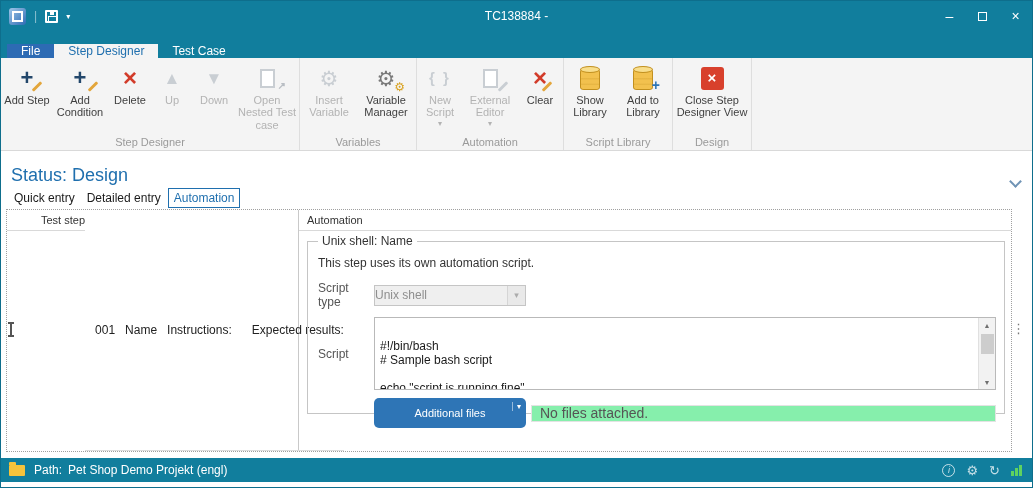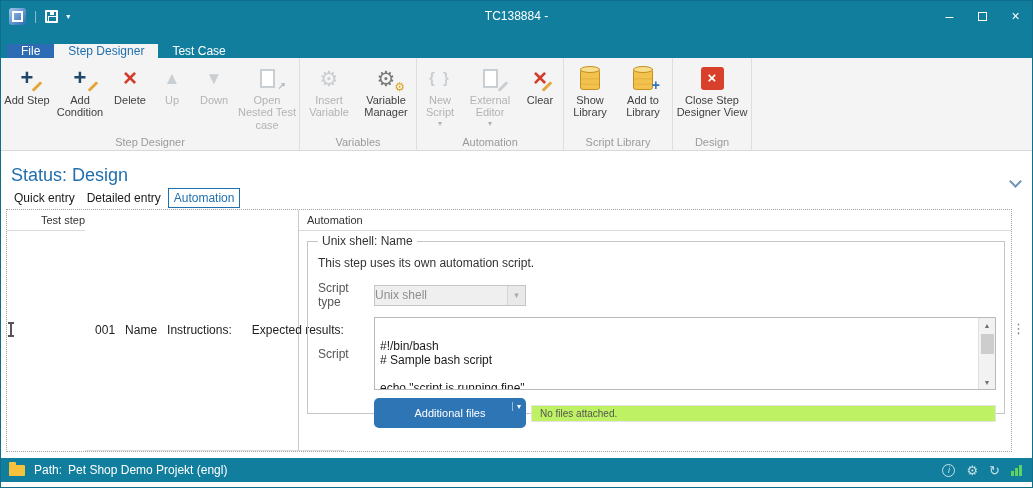--- a/index.html
+++ b/index.html
@@ -97,21 +97,21 @@
   .scriptbox pre { flex:1; font-family:"Liberation Sans", sans-serif; font-size:12px; line-height:14px;
                    padding:1px 5px; white-space:pre; overflow:hidden; color:#1a1a1a;margin-top:20px; }
   .vscroll { width:17px; background:#F2F2F2; border-left:1px solid #E0E0E0; display:flex; flex-direction:column; align-items:center; }
   .sarr { height:14px; width:100%; display:flex; align-items:center; justify-content:center; font-size:7px; color:#6f6f6f; }
   .sarr.down { margin-top:auto; }
   .thumb { width:13px; height:20px; background:#CDCDCD; margin-top:2px; }
   .files-row { margin-bottom:0; margin-left:58px; }
   .files-btn { width:152px; height:30px; background:var(--btnblue); color:#fff; font-size:11px; display:flex;
                align-items:center; justify-content:center; border-radius:5px; position:relative; flex:0 0 auto; }
   .files-dd { position:absolute; right:5px; top:4px; font-size:8px; border-left:1px solid rgba(255,255,255,.5); padding-left:4px; }
-  .files-status { flex:1; height:17px; background:#bef264; border:1px solid #E3E3E3; font-size:10px; color:#555;
+  .files-status { flex:1; height:17px; background:#86efac; border:1px solid #E3E3E3; font-size:14px; color:#555;
                   display:flex; align-items:center; padding-left:8px; margin-left:5px; min-width:0; }
   .sidedots { position:absolute; right:-14px; top:46%; color:#777; font-size:13px; }
 
   
   .statusbar { height:24px; background:var(--teal); display:flex; align-items:center; color:#fff; padding:0 10px 0 8px;
                gap:6px; flex:0 0 auto; font-size:12px; }
   .folder { width:16px; height:11px; background:#F5C33B; border-radius:1px; position:relative; margin-right:3px; }
   .folder::before { content:""; position:absolute; top:-3px; left:0; width:7px; height:3px; background:#F5C33B; border-radius:1px 1px 0 0; }
   .sb-icons { margin-left:auto; display:flex; align-items:center; gap:11px; }
   .sic { color:rgba(255,255,255,.75); font-size:13px; line-height:1; display:flex; align-items:center; justify-content:center; }

